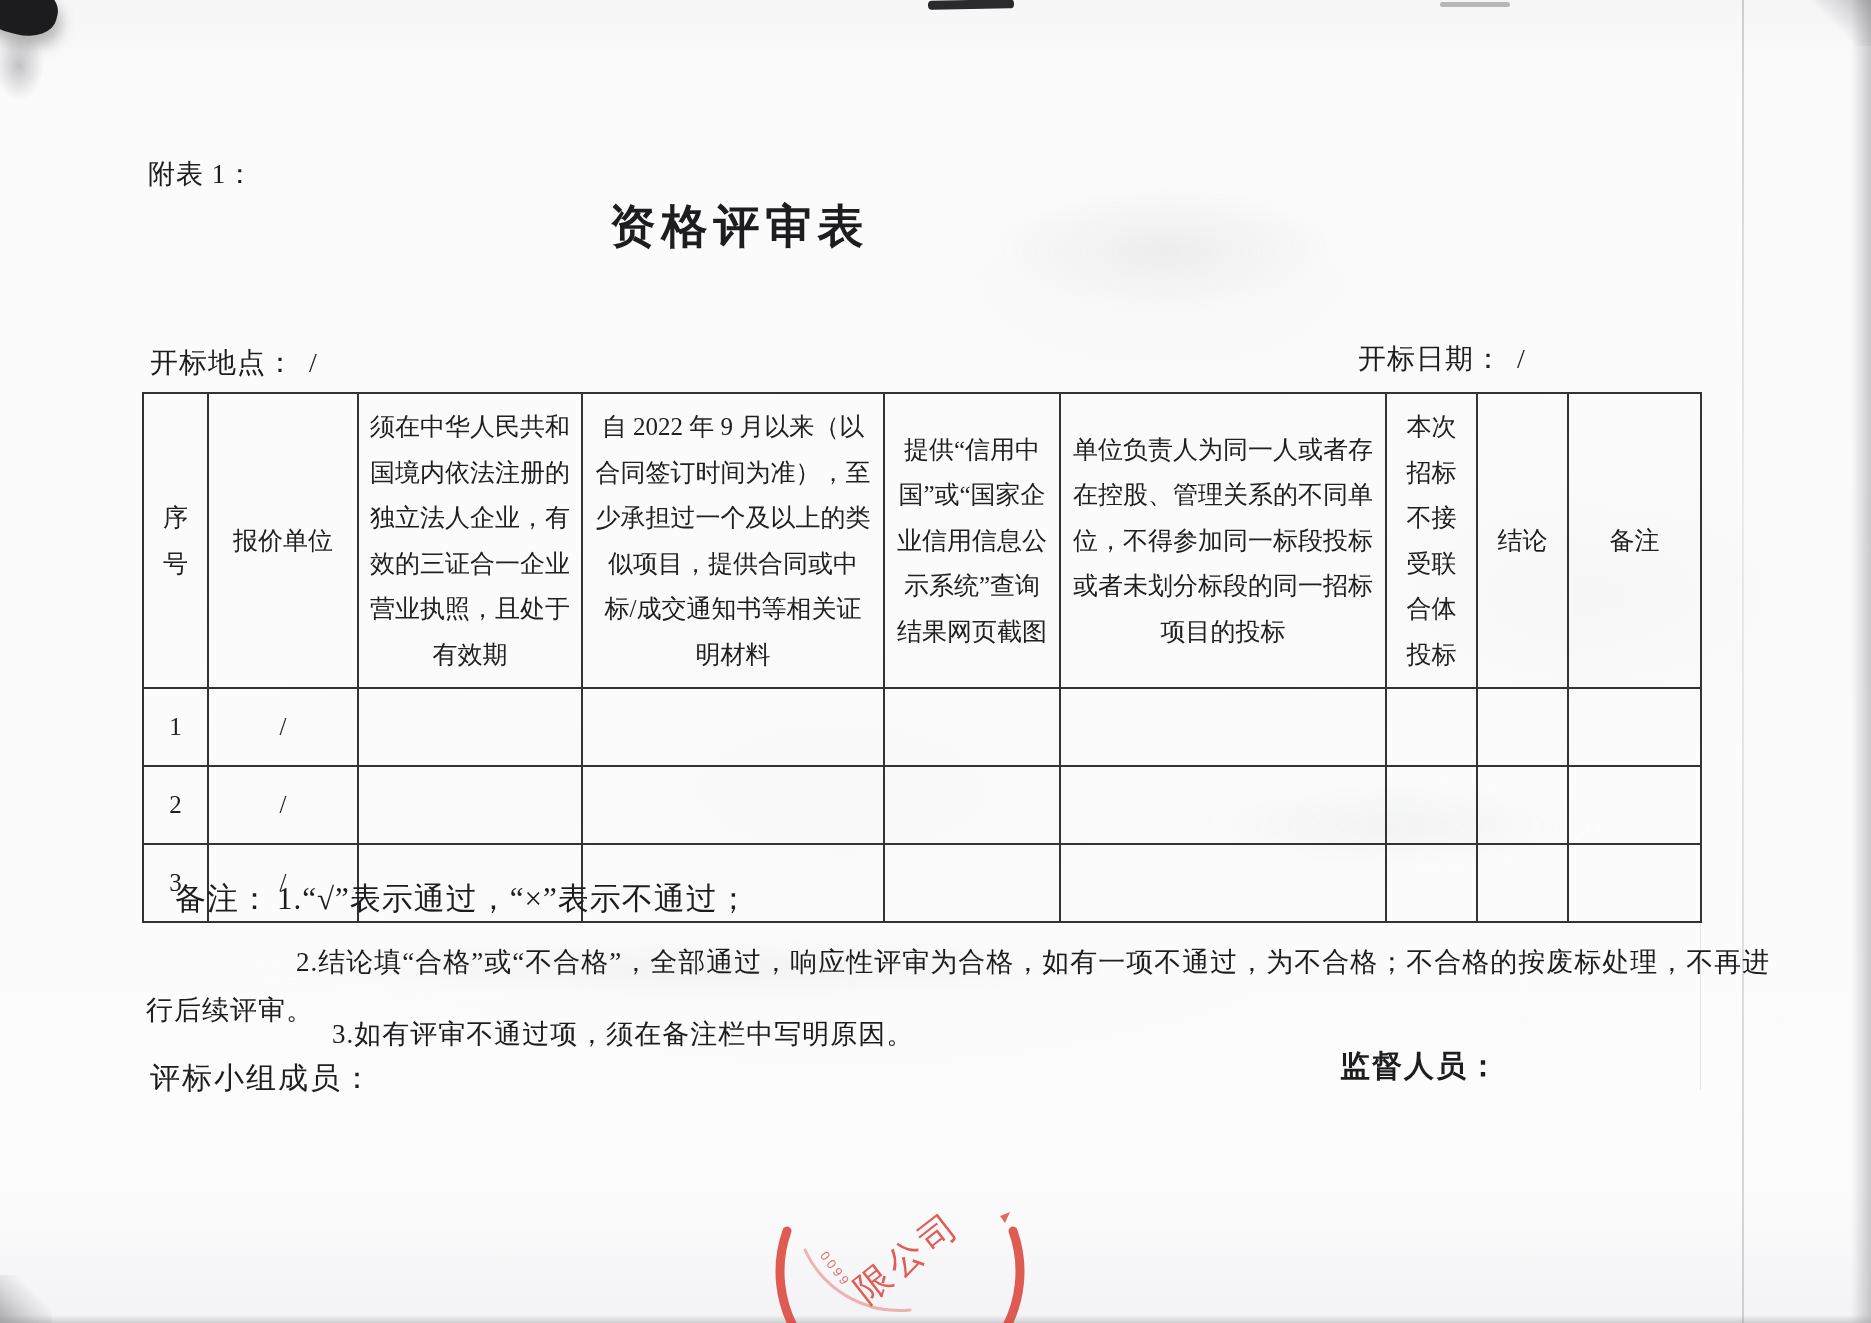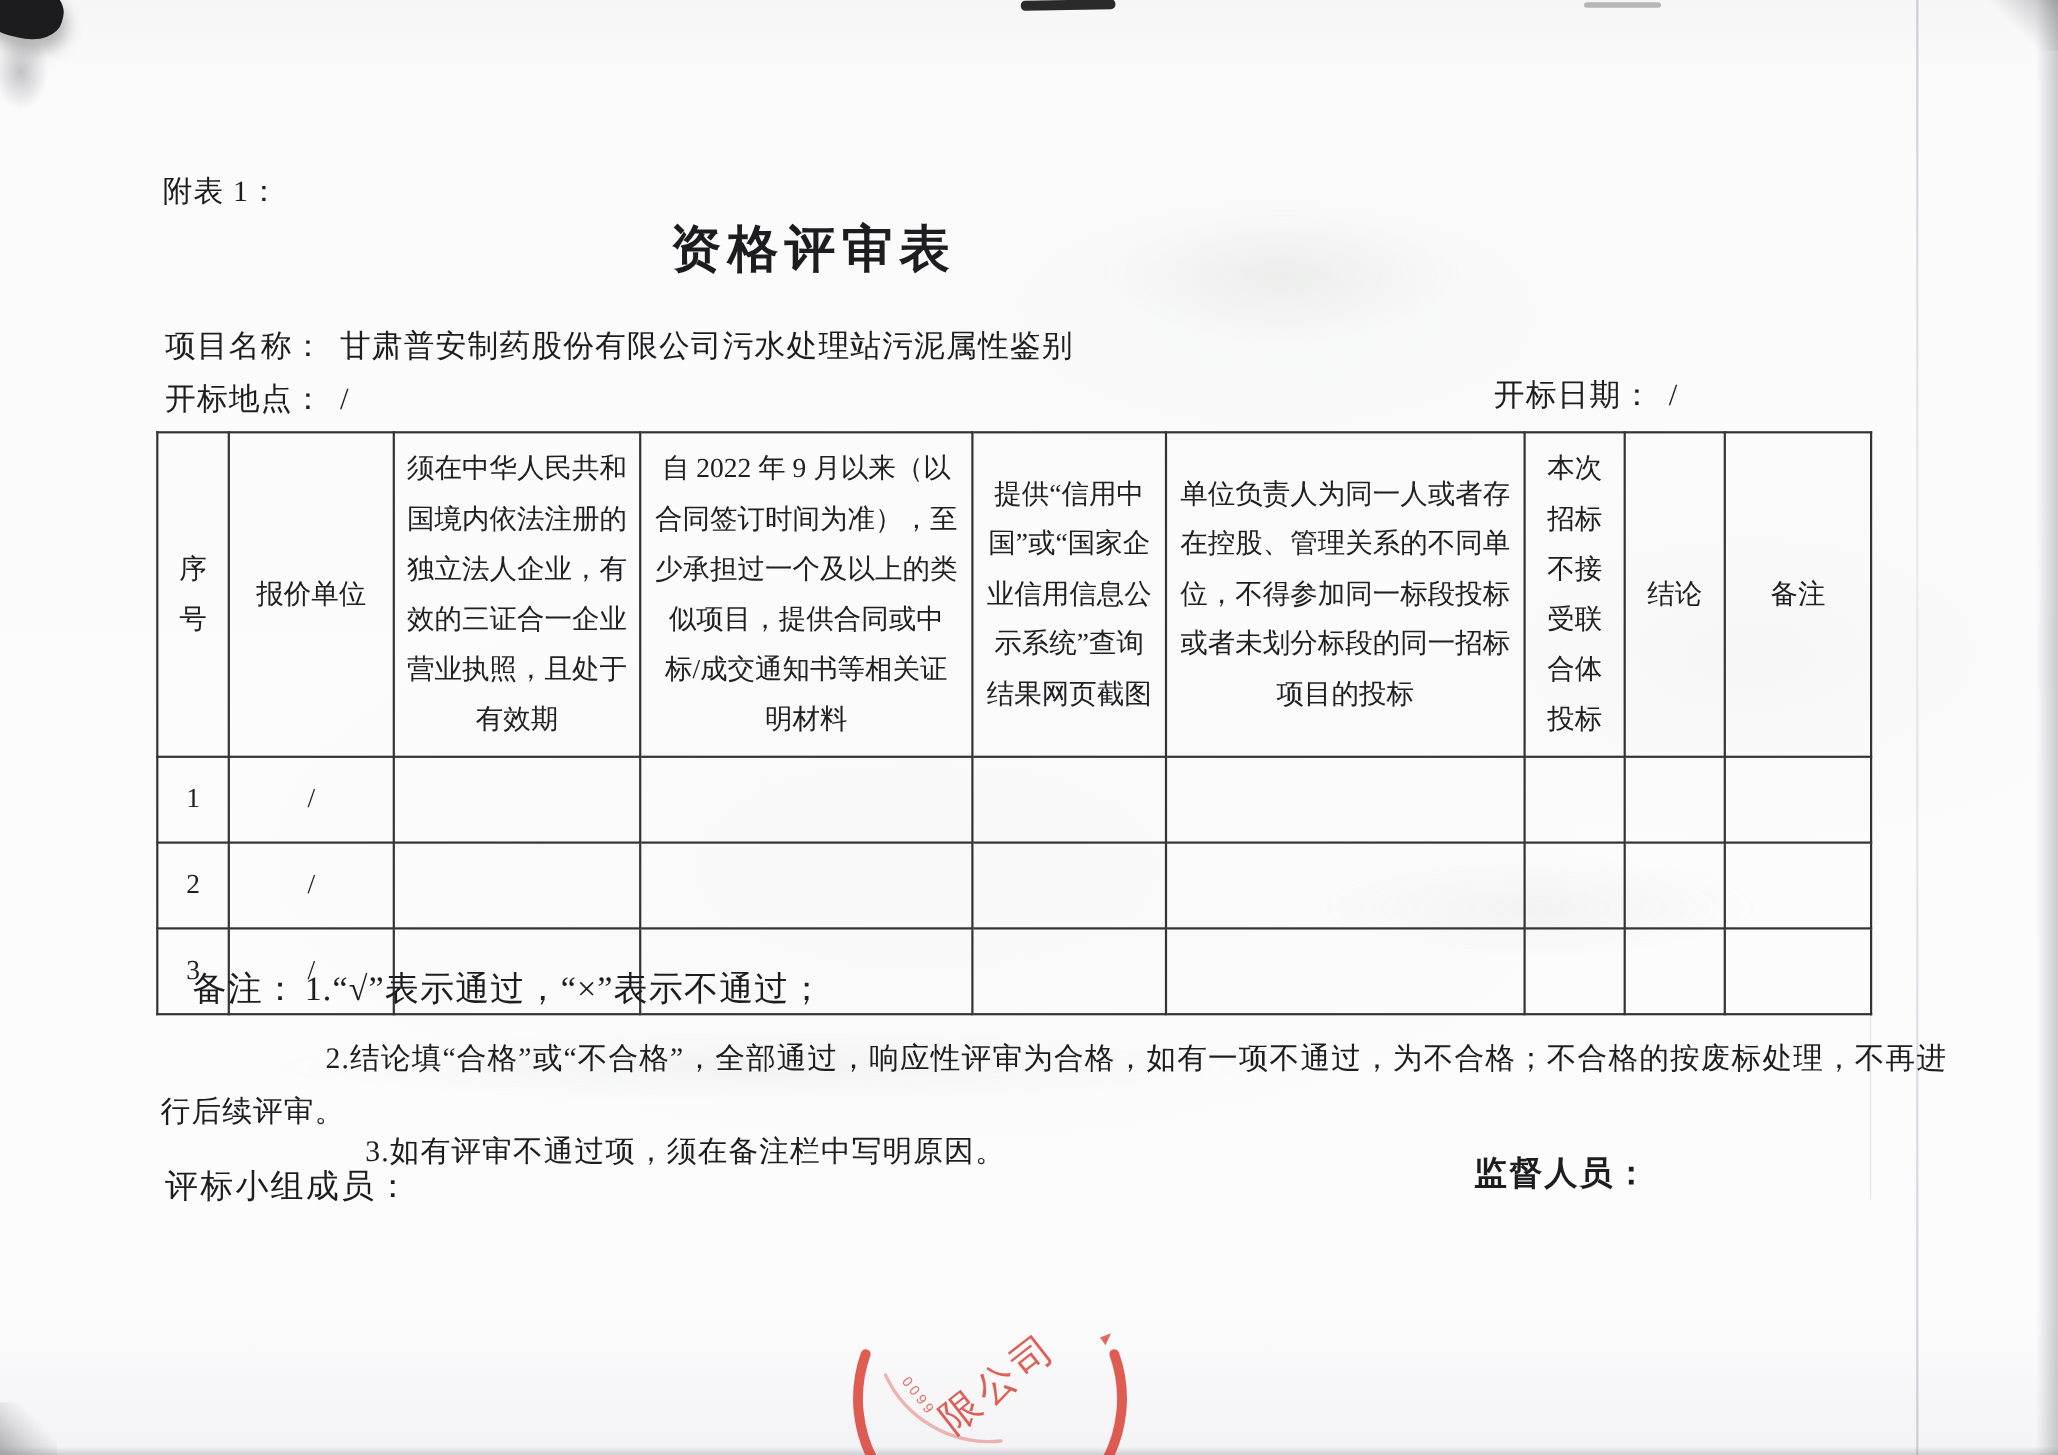--- a/index.html
+++ b/index.html
@@ -47,21 +47,21 @@
   table.qtable td{border:2px solid #333336;text-align:center;vertical-align:middle;font-size:25px;color:#202022;}
   tr.hdr td{line-height:1.82;padding:10px 10px;}
   td.c-experience{padding:10px 14px;}
   tr.datarow{height:78px;}
   td.slash{font-size:28px;}
 
   
   .note1{position:absolute;left:175px;top:878px;font-size:31px;letter-spacing:1px;}
   .note1 .lbl{margin-right:6px;}
   .note2{position:absolute;left:130px;top:922px;width:1648px;font-size:27px;line-height:48px;text-indent:150px;letter-spacing:1px;margin:16px;}
-  .note3{position:absolute;left:332px;top:1016px;font-size:27px;letter-spacing:1px;margin-top:12px;}
+  .note3{position:absolute;left:332px;top:1016px;font-size:27px;letter-spacing:1px;}
 
   
   .evaluators{position:absolute;left:150px;top:1058px;font-size:30px;font-weight:400;letter-spacing:2px;}
   .supervisors{position:absolute;left:1340px;top:1046px;font-size:30px;font-weight:700;letter-spacing:2px;}
 
   .stamp{position:absolute;left:760px;top:1120px;}
 </style>
 </head>
 <body>
 
@@ -77,23 +77,20 @@
   <div class="art corner-bl"></div>
   <div class="art edge-bottom"></div>
   <div class="art ghost-line"></div>
   <div class="art ghost-blob1"></div>
   <div class="art ghost-blob2"></div>
   <div class="art ghost-blob3"></div>
 
   <div class="appendix">附表 1：</div>
   <h1 class="doc-title">资格评审表</h1>
 
-  <div class="meta-line meta-project">
-    <span>项目名称：</span><span class="val">甘肃普安制药股份有限公司污水处理站污泥属性鉴别</span>
-  </div>
   <div class="meta-line meta-location">
     <span>开标地点：</span><span class="val">/</span>
   </div>
   <div class="meta-line meta-date">
     <span>开标日期：</span><span class="val">/</span>
   </div>
 
   <table class="qtable">
     <colgroup>
       <col style="width:65px">

